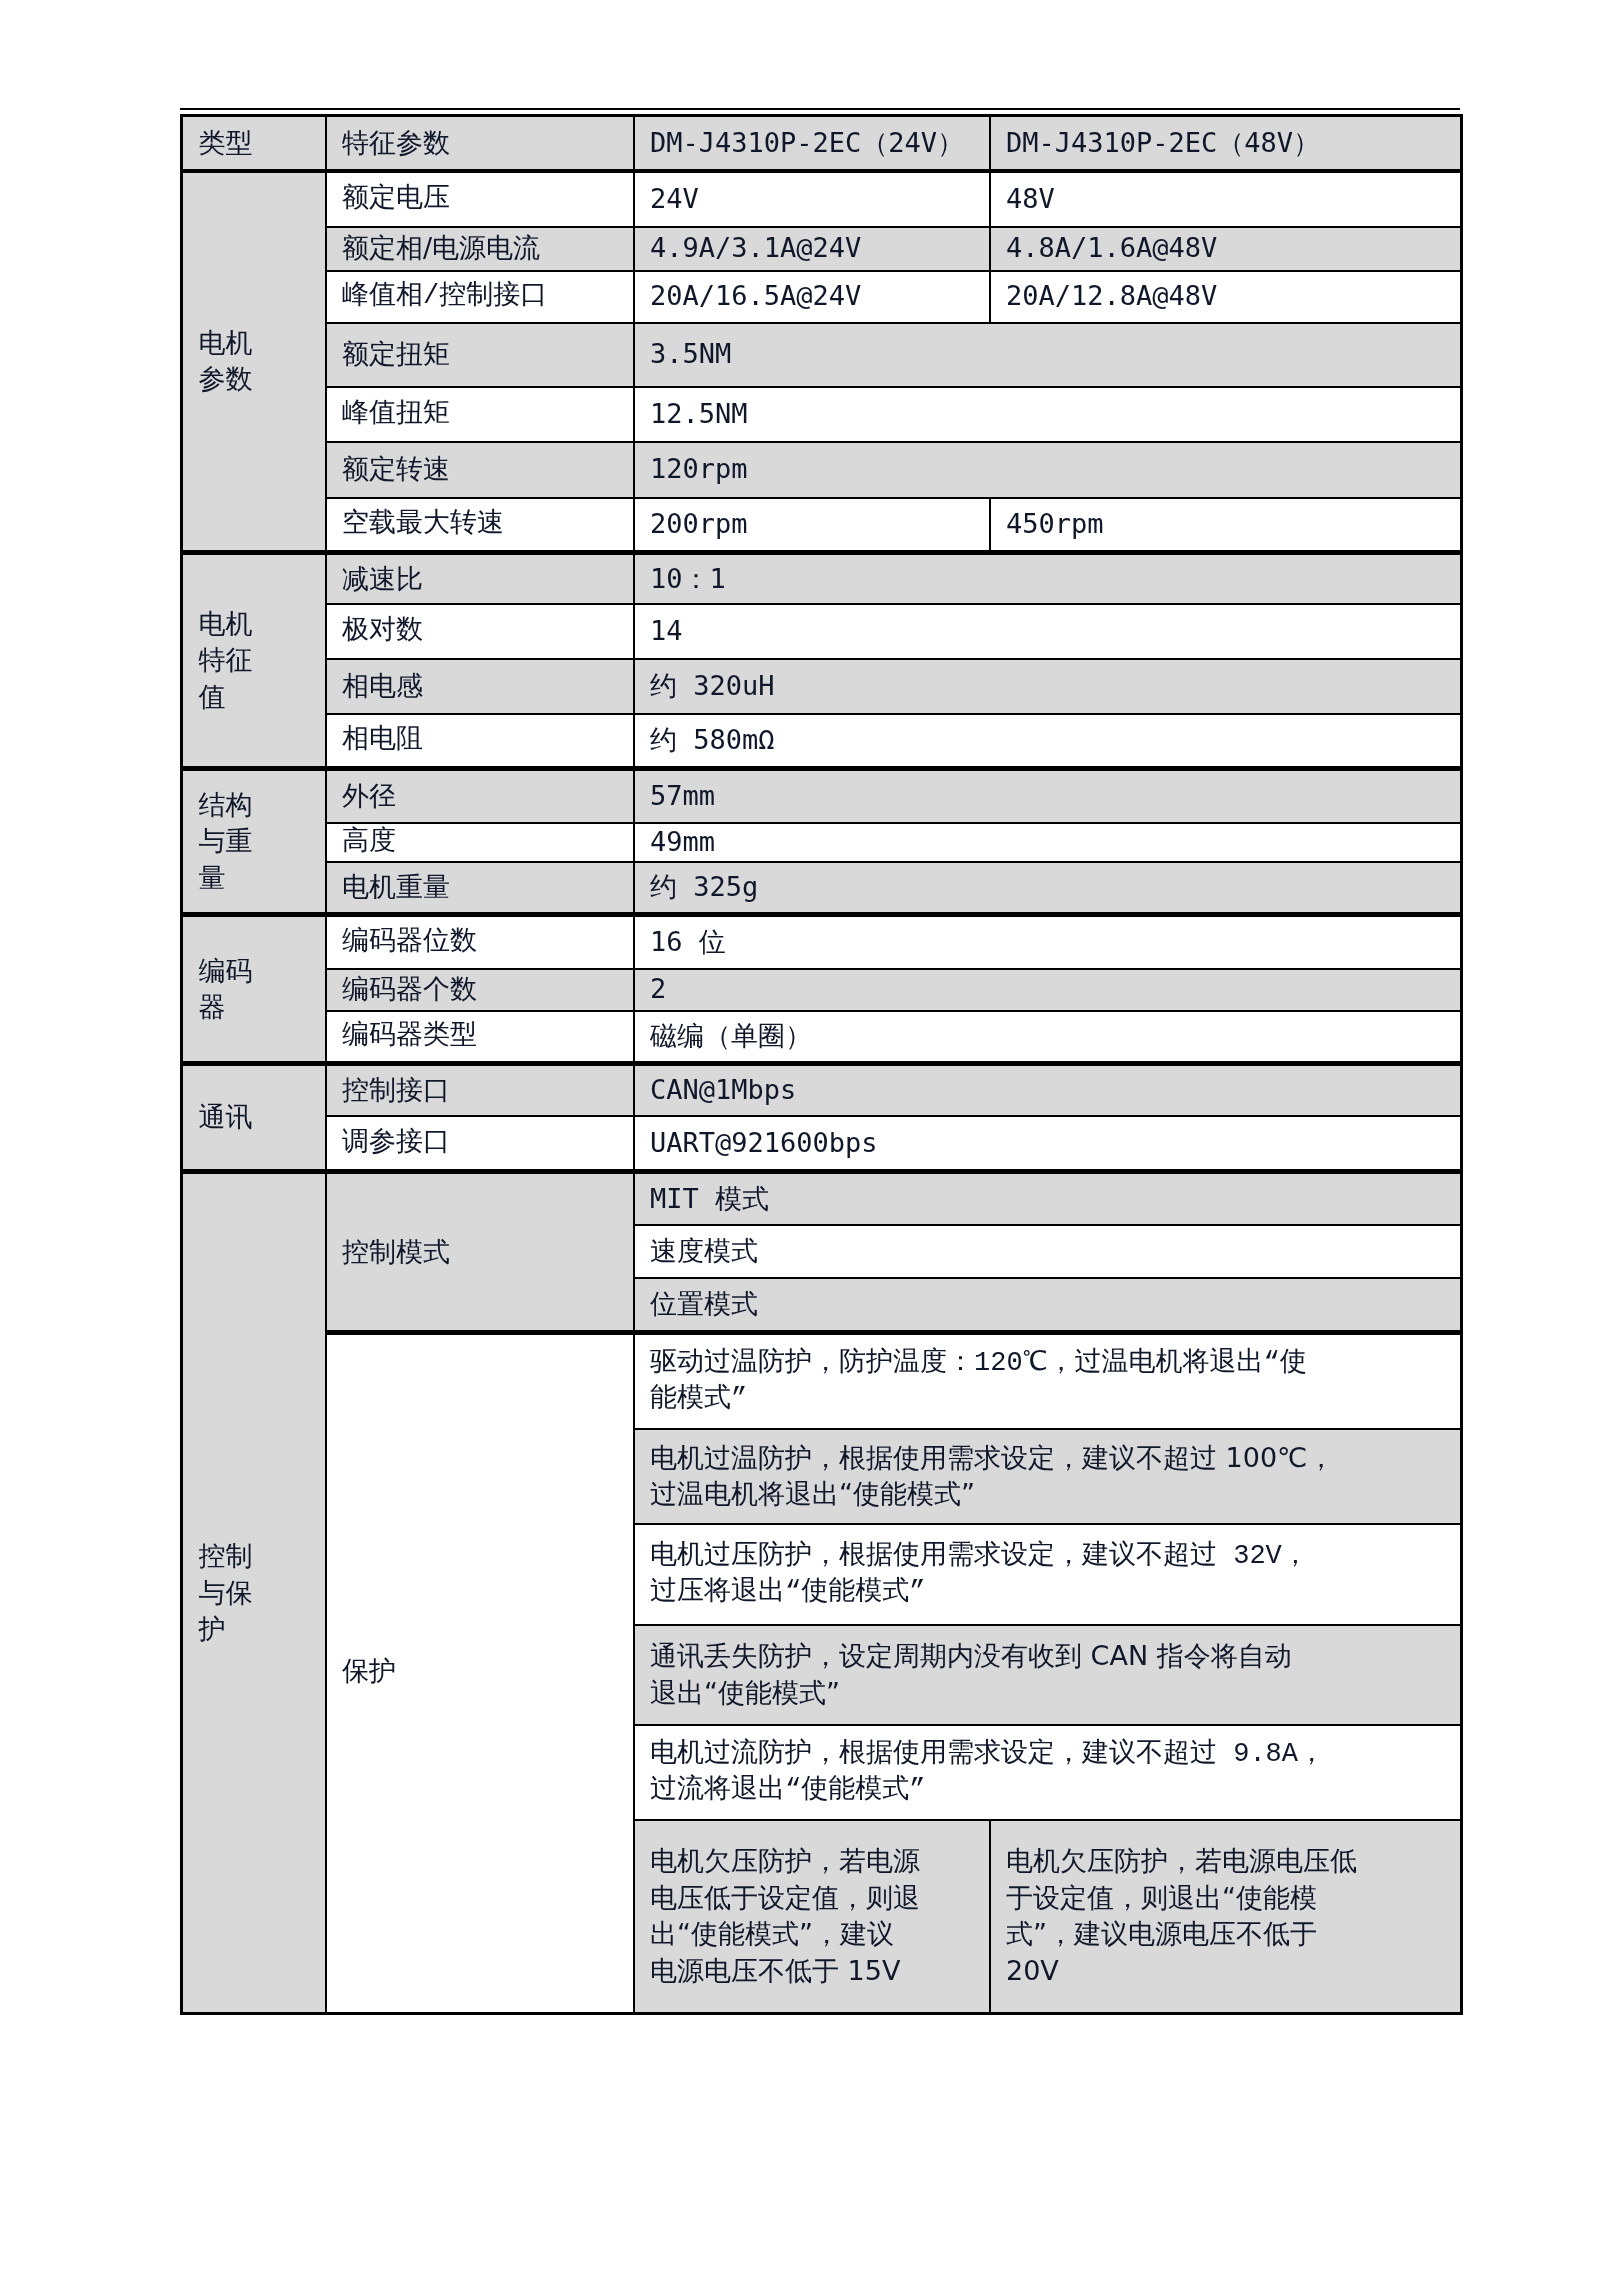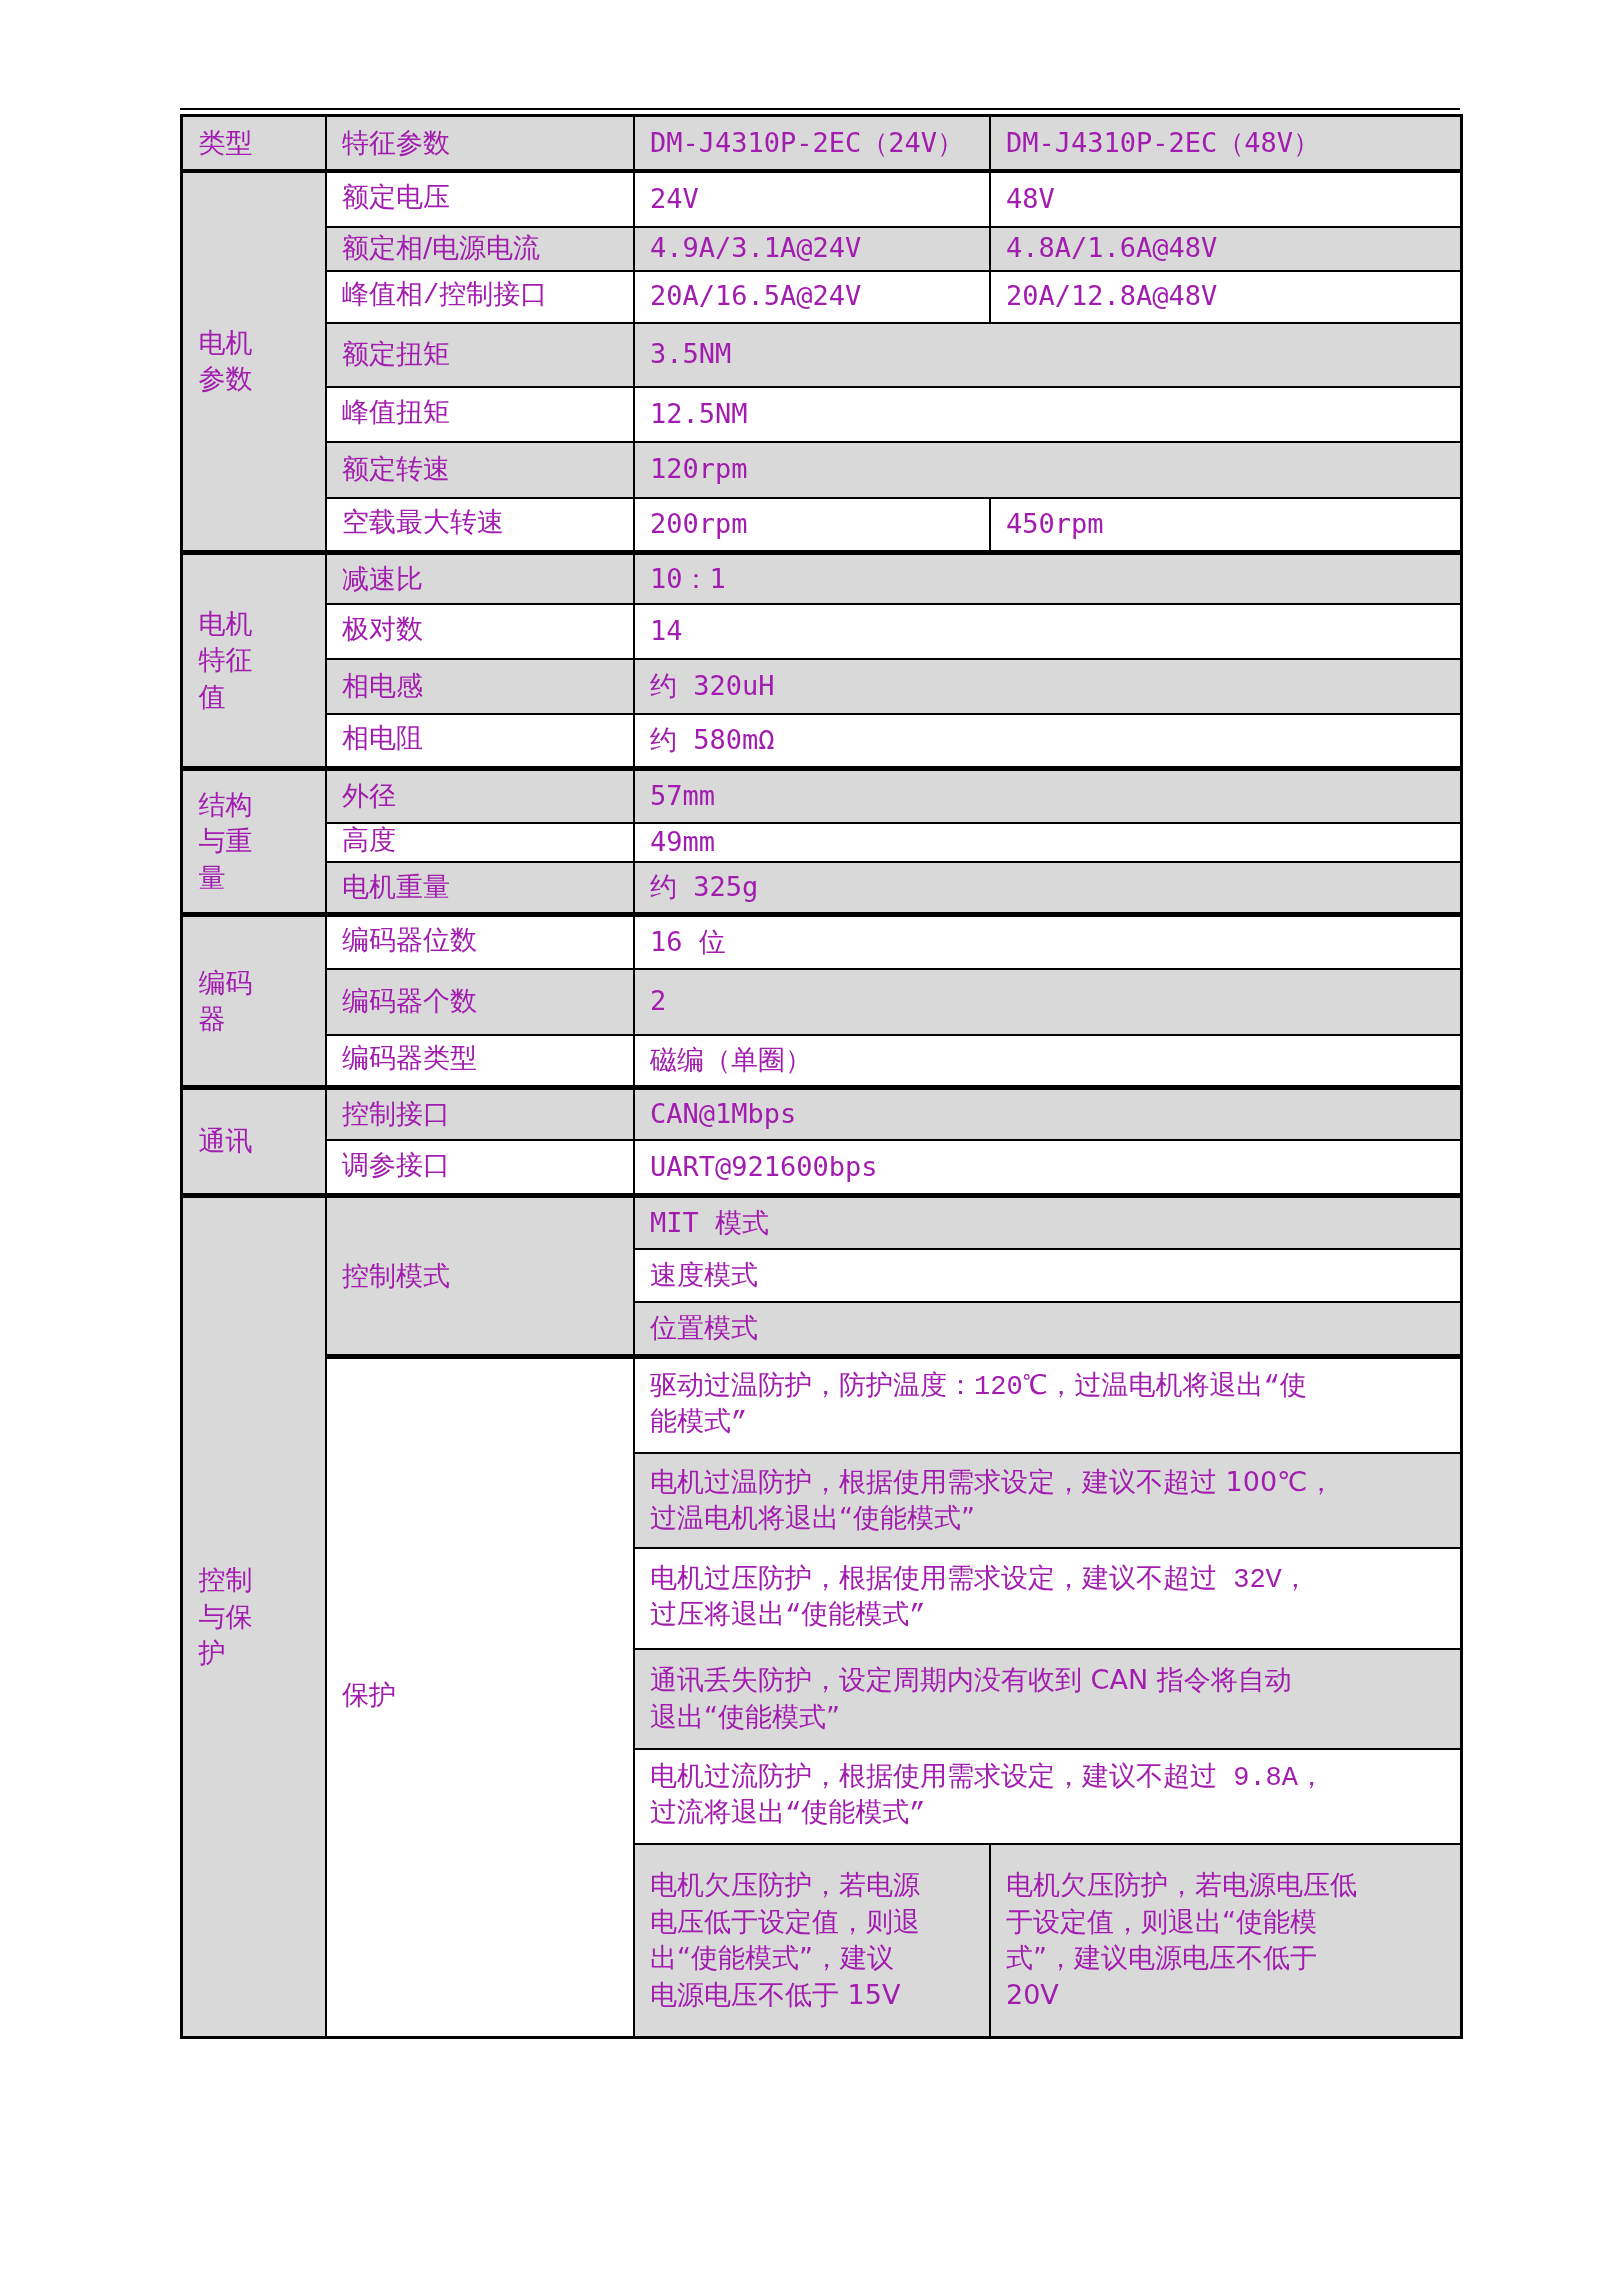--- a/index.html
+++ b/index.html
@@ -2,21 +2,21 @@
 <html style="font-size:13.7px"><head>
 <meta charset="utf-8">
 <style>
   html,body{margin:0;padding:0;background:#fff;}
   .page{
     position:relative;
     width:1623px;
     height:2284px;
     background:#fff;
     font-family:"DejaVu Sans",sans-serif;
-    color:#a21caf;
+    color:#0f172a;
   }
   .topline{
     position:absolute;
     left:180px;
     top:108px;
     width:1280px;
     height:1.7px;
     background:#000;
   }
   table.spec{
@@ -170,21 +170,21 @@
       <td class="g lbl">电机重量</td>
       <td class="g val" colspan="2">约 325g</td>
     </tr>
 
     <tr class="sec" style="height:54px">
       <td class="g cat" rowspan="3">编码
 器</td>
       <td class="w lbl">编码器位数</td>
       <td class="w val" colspan="2">16 位</td>
     </tr>
-    <tr style="height:66px">
+    <tr style="height:42px">
       <td class="g lbl">编码器个数</td>
       <td class="g val" colspan="2">2</td>
     </tr>
     <tr style="height:53px">
       <td class="w lbl">编码器类型</td>
       <td class="w val" colspan="2">磁编（单圈）</td>
     </tr>
 
     <tr class="sec" style="height:52px">
       <td class="g cat" rowspan="2">通讯</td>

